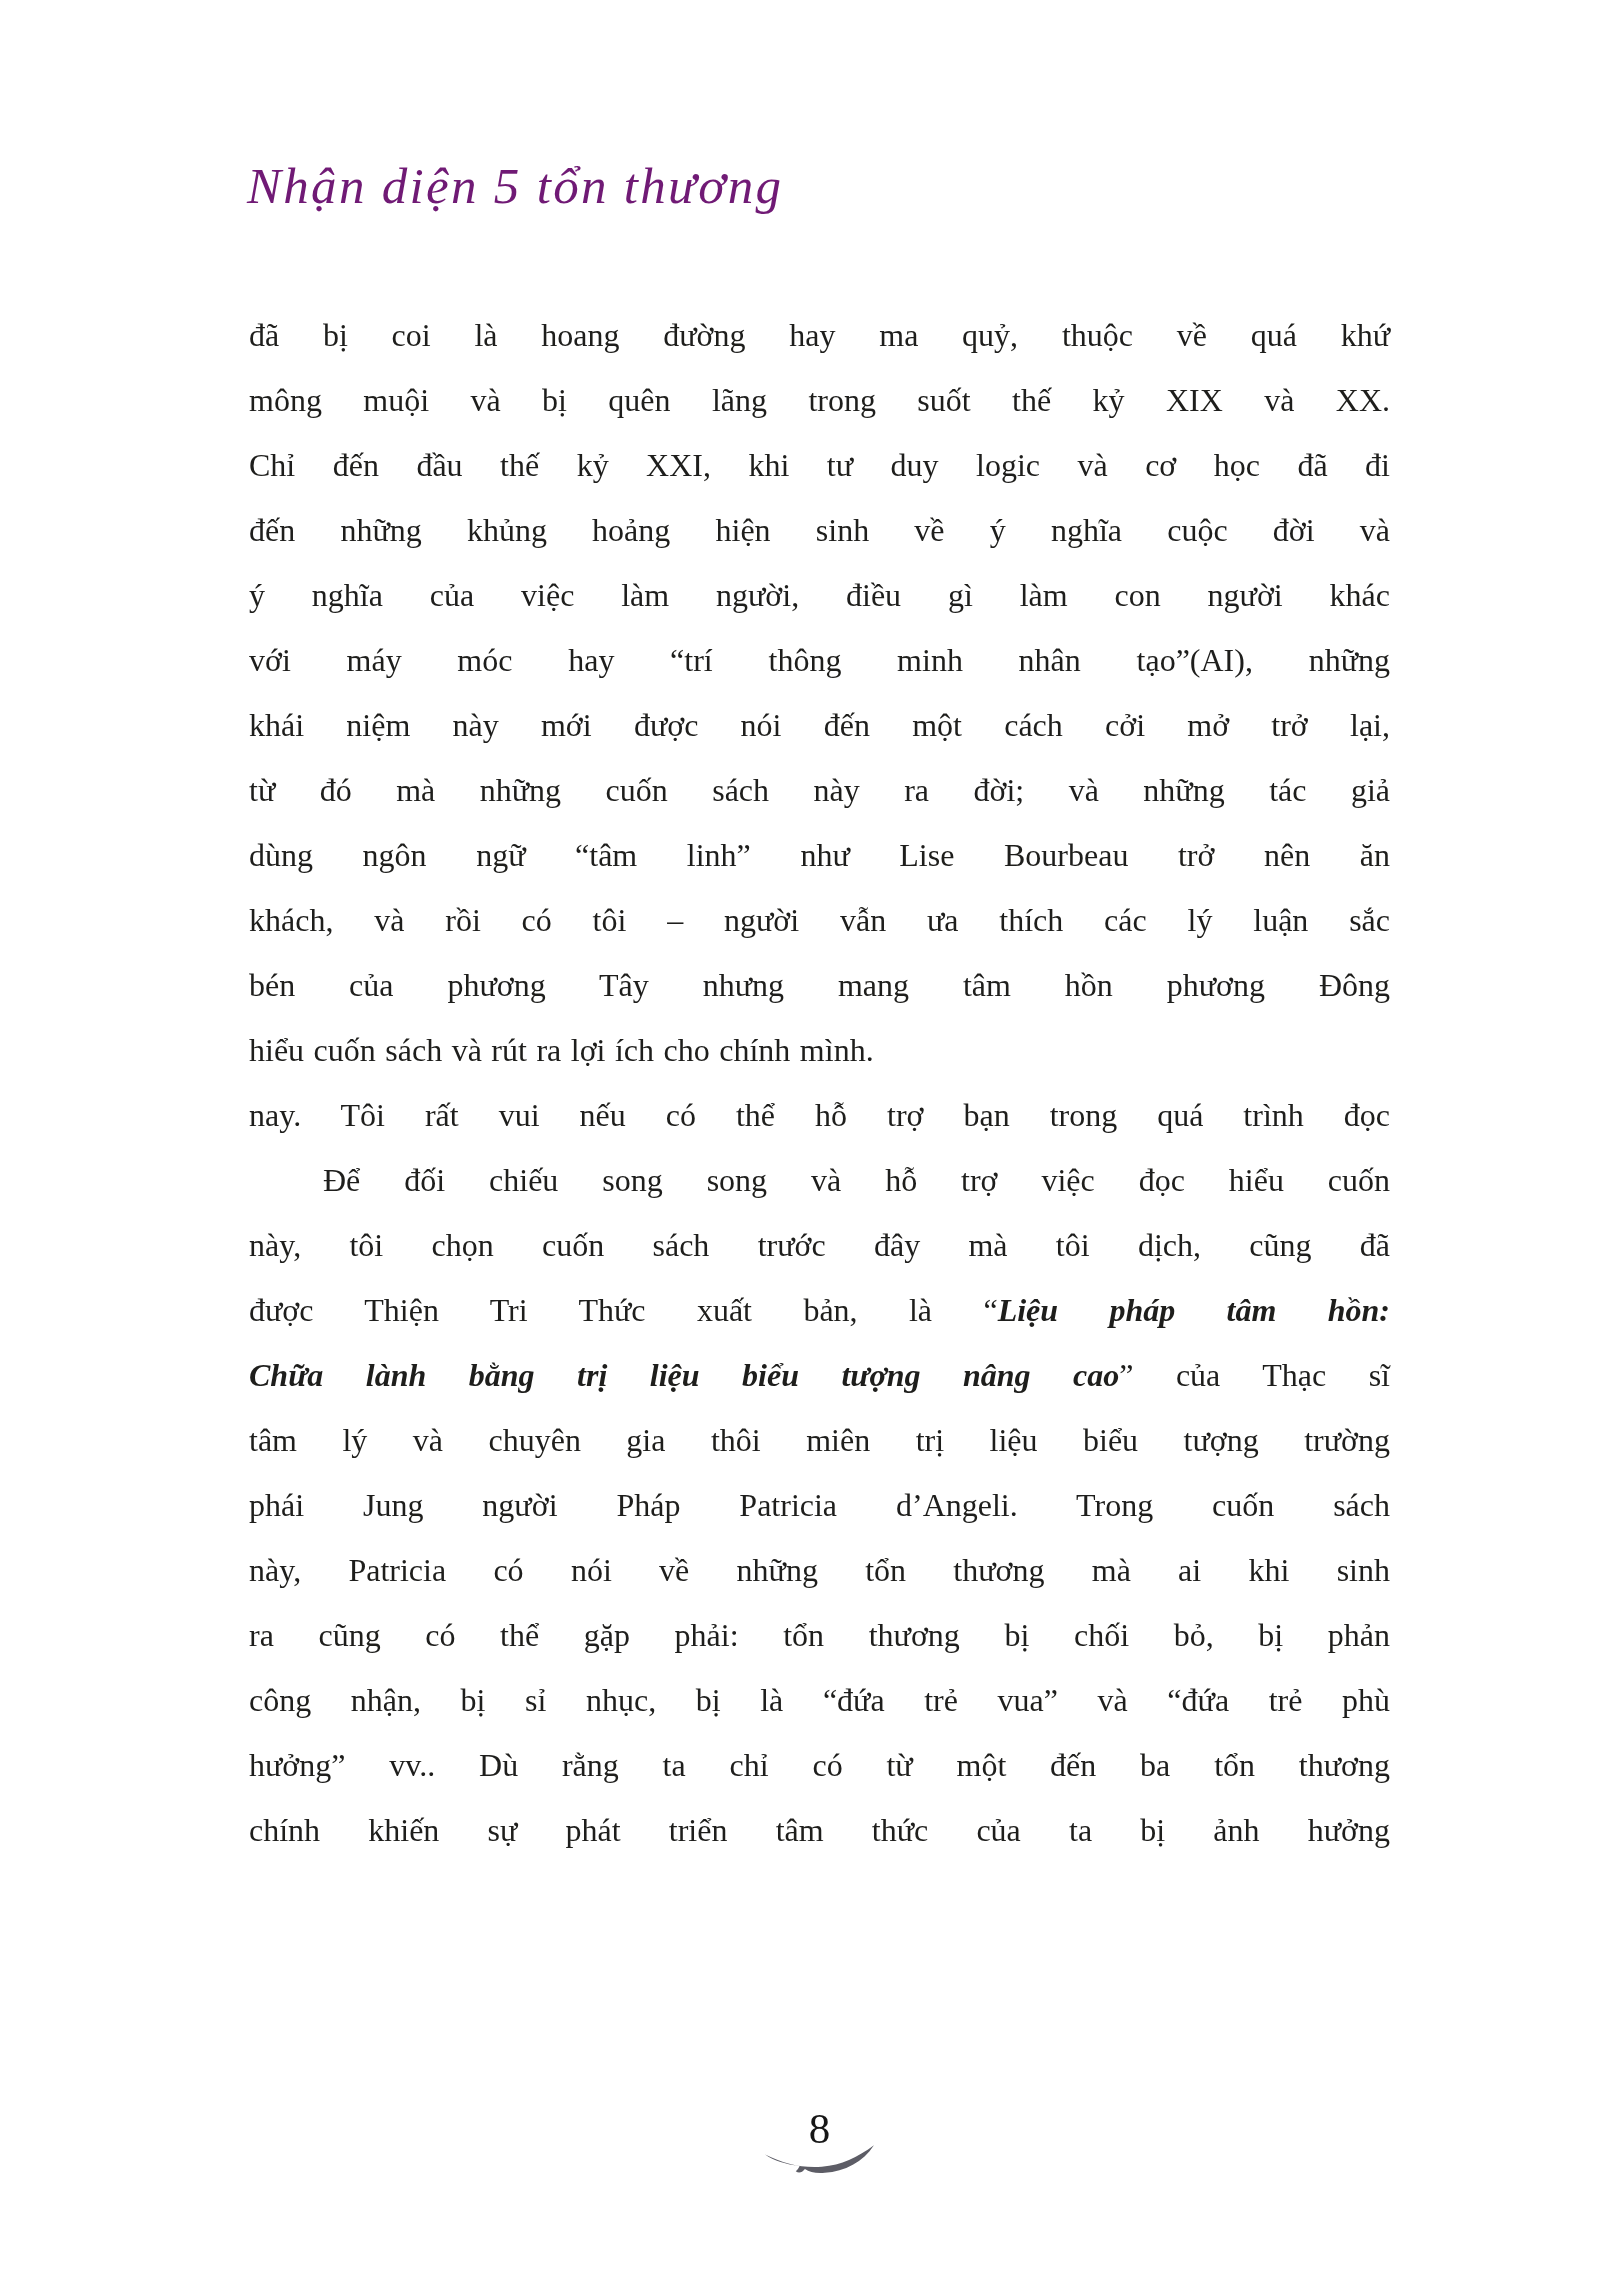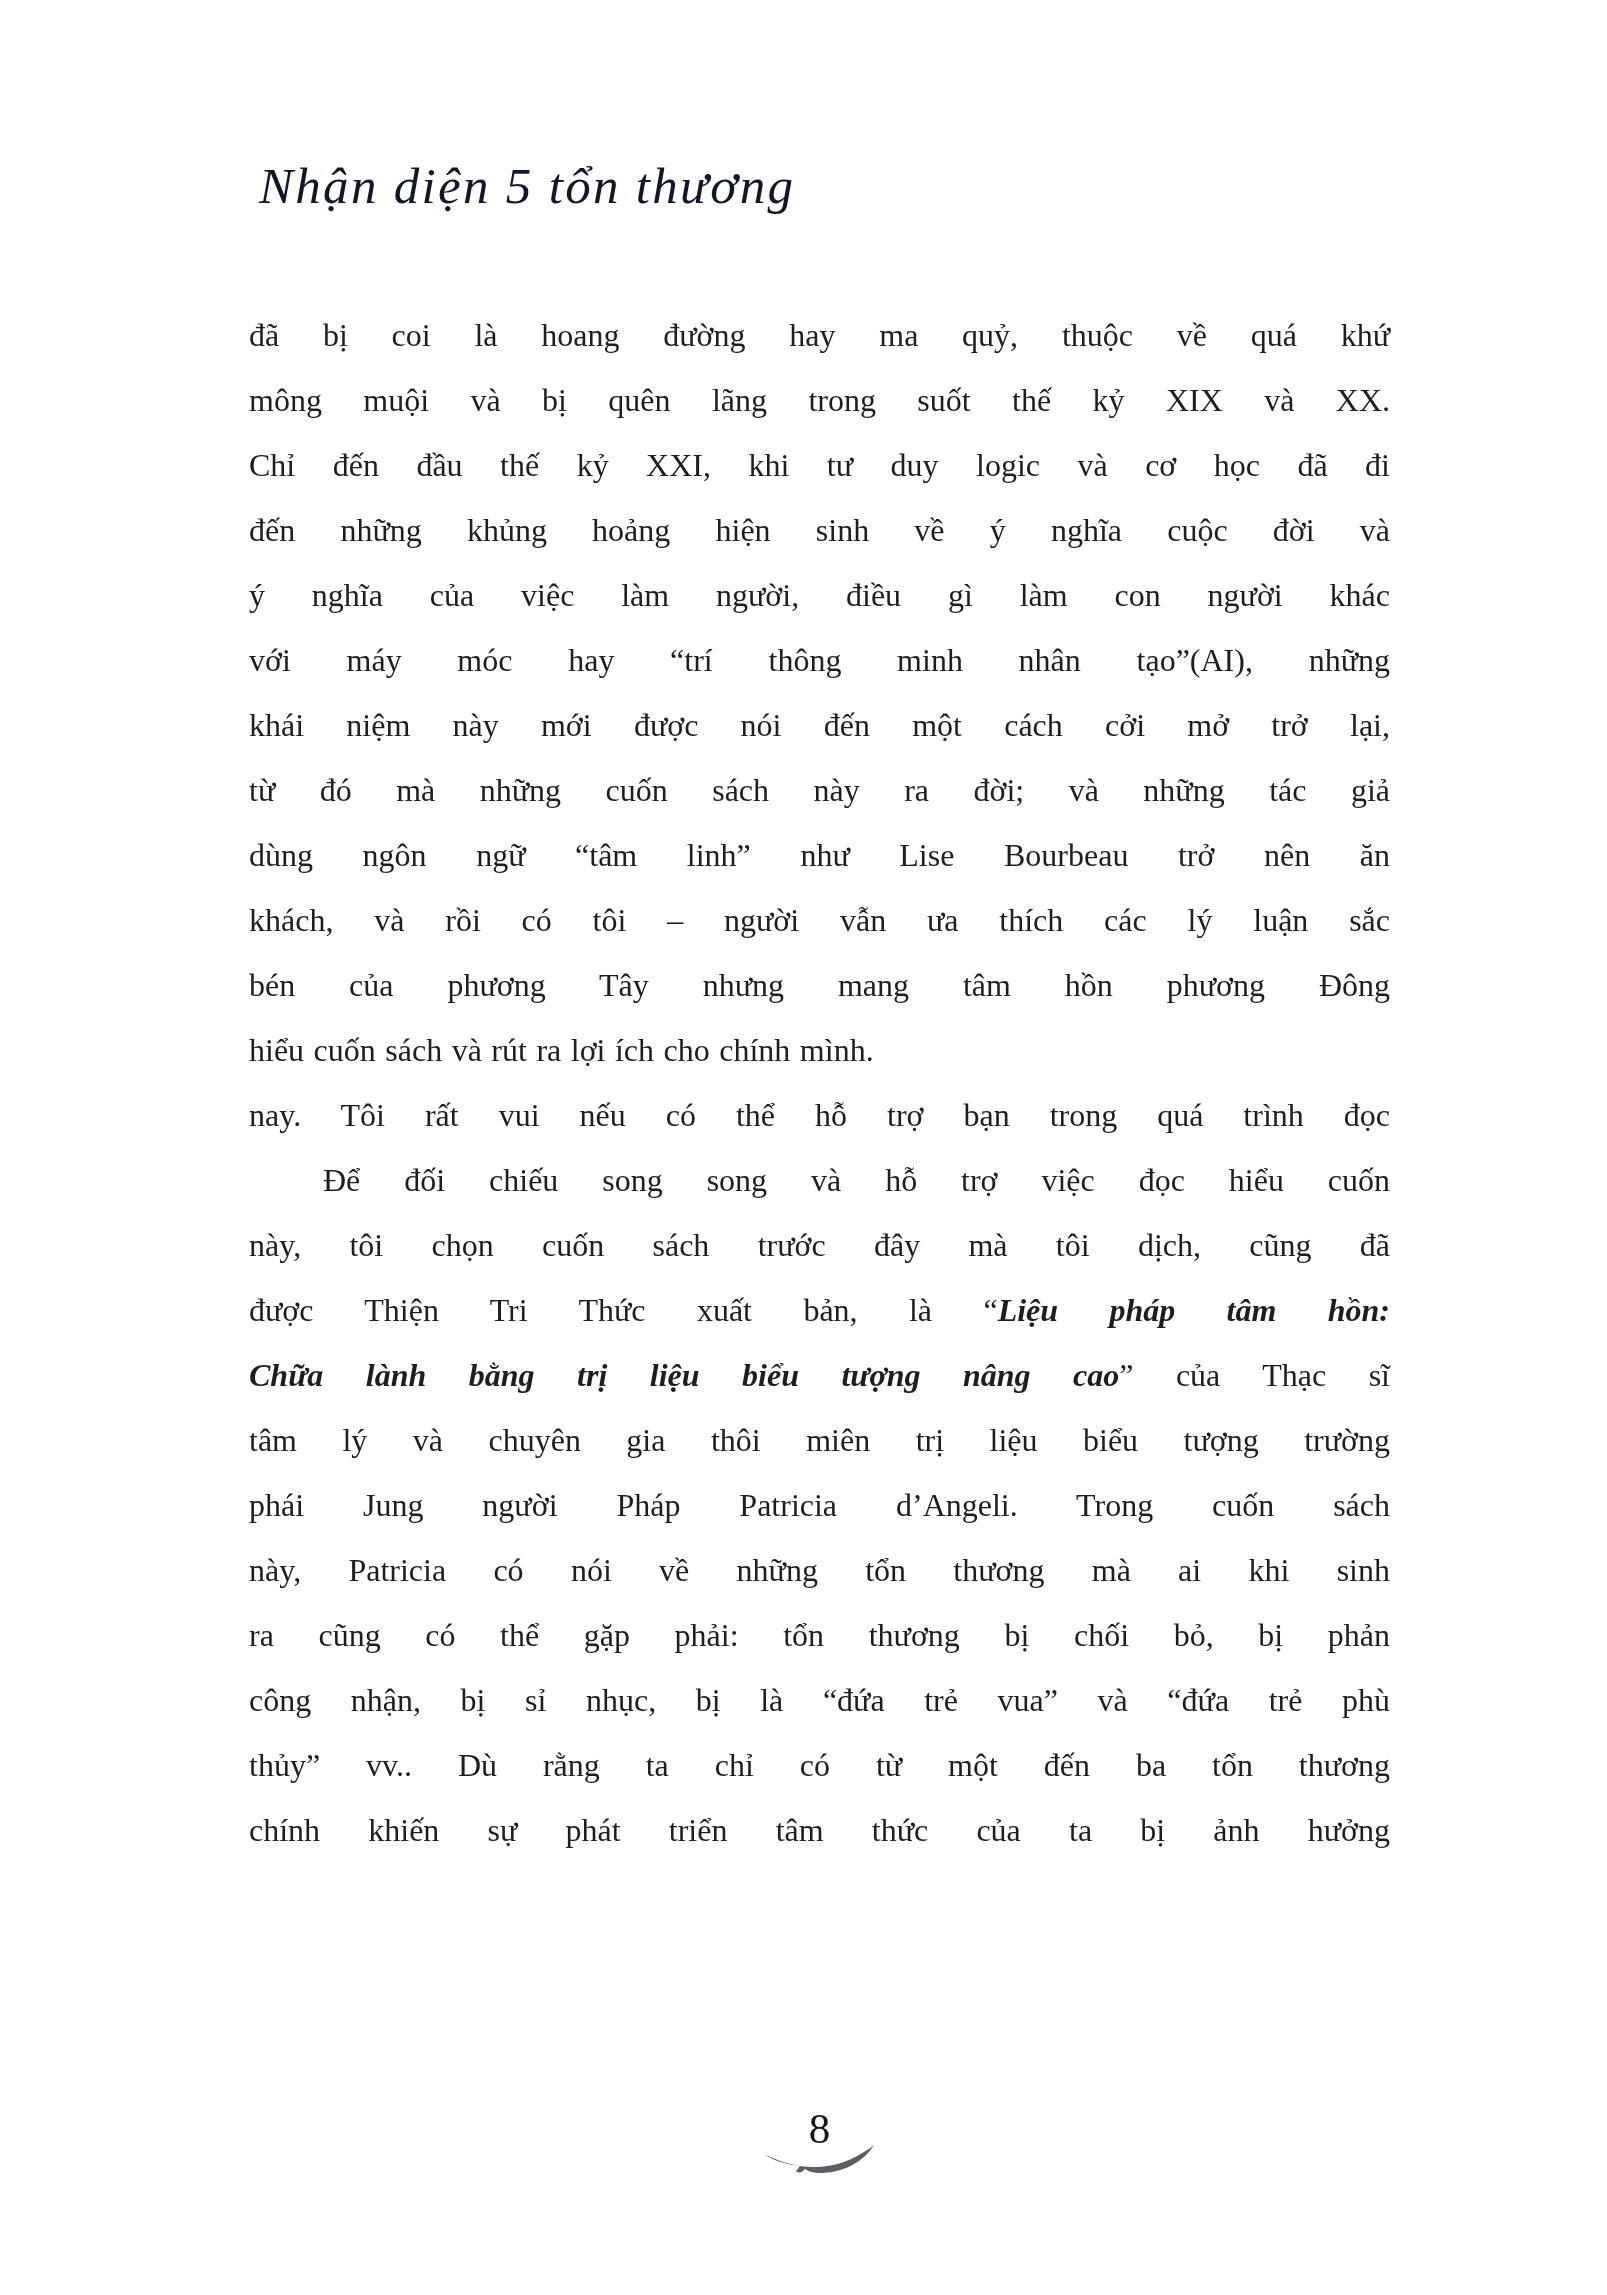--- a/index.html
+++ b/index.html
@@ -16,23 +16,22 @@
     color: #1e1e1c;
     overflow: hidden;
   }
   .running-header {
     position: absolute;
     left: 247px;
     top: 157px;
     font-size: 51px;
     font-style: italic;
     letter-spacing: 2.3px;
-    color: #0f172a;
+    color: #701a75;
     white-space: nowrap;
-    margin-left: 12px;
   }
   .body-block {
     position: absolute;
     left: 249px;
     top: 303px;
     width: 1141px;
   }
   .line {
     font-size: 32px;
     line-height: 65px;
@@ -95,21 +94,21 @@
       <div class="line"><span class="seg">nay. Tôi rất vui nếu có thể hỗ trợ bạn trong quá trình đọc</span></div>
       <div class="line para-gap indent"><span class="seg">Để đối chiếu song song và hỗ trợ việc đọc hiểu cuốn</span></div>
       <div class="line"><span class="seg">này, tôi chọn cuốn sách trước đây mà tôi dịch, cũng đã</span></div>
       <div class="line"><span class="seg">được Thiện Tri Thức xuất bản, là “</span><span class="seg-em">Liệu pháp tâm hồn:</span></div>
       <div class="line"><span class="seg-em">Chữa lành bằng trị liệu biểu tượng nâng cao</span><span class="seg">” của Thạc sĩ</span></div>
       <div class="line"><span class="seg">tâm lý và chuyên gia thôi miên trị liệu biểu tượng trường</span></div>
       <div class="line"><span class="seg">phái Jung người Pháp Patricia d’Angeli. Trong cuốn sách</span></div>
       <div class="line"><span class="seg">này, Patricia có nói về những tổn thương mà ai khi sinh</span></div>
       <div class="line"><span class="seg">ra cũng có thể gặp phải: tổn thương bị chối bỏ, bị phản</span></div>
       <div class="line"><span class="seg">công nhận, bị sỉ nhục, bị là “đứa trẻ vua” và “đứa trẻ phù</span></div>
-      <div class="line"><span class="seg">thủy” vv.. Dù rằng ta chỉ có từ một đến ba tổn thương</span></div>
+      <div class="line"><span class="seg">hưởng” vv.. Dù rằng ta chỉ có từ một đến ba tổn thương</span></div>
       <div class="line"><span class="seg">chính khiến sự phát triển tâm thức của ta bị ảnh hưởng</span></div>
     </div>
 
   <div class="footer">
     <span class="page-number">8</span>
     <svg class="swash" viewBox="0 0 150 44" aria-hidden="true">
       <path d="M4,16
                C 28,28 52,34 78,32
                C 104,30 124,20 146,4
                C 132,26 108,38 82,40

